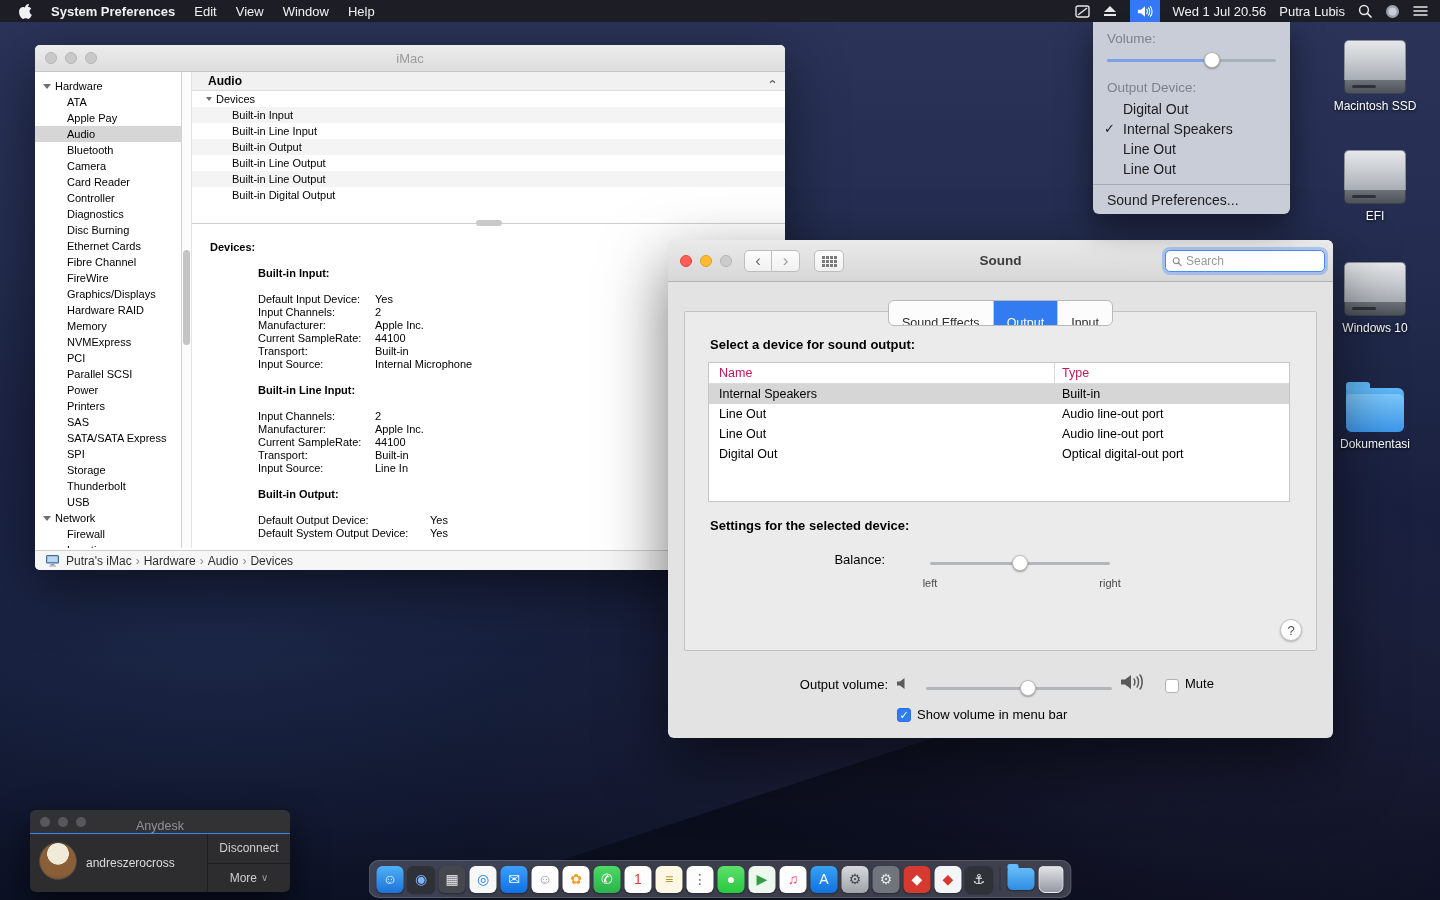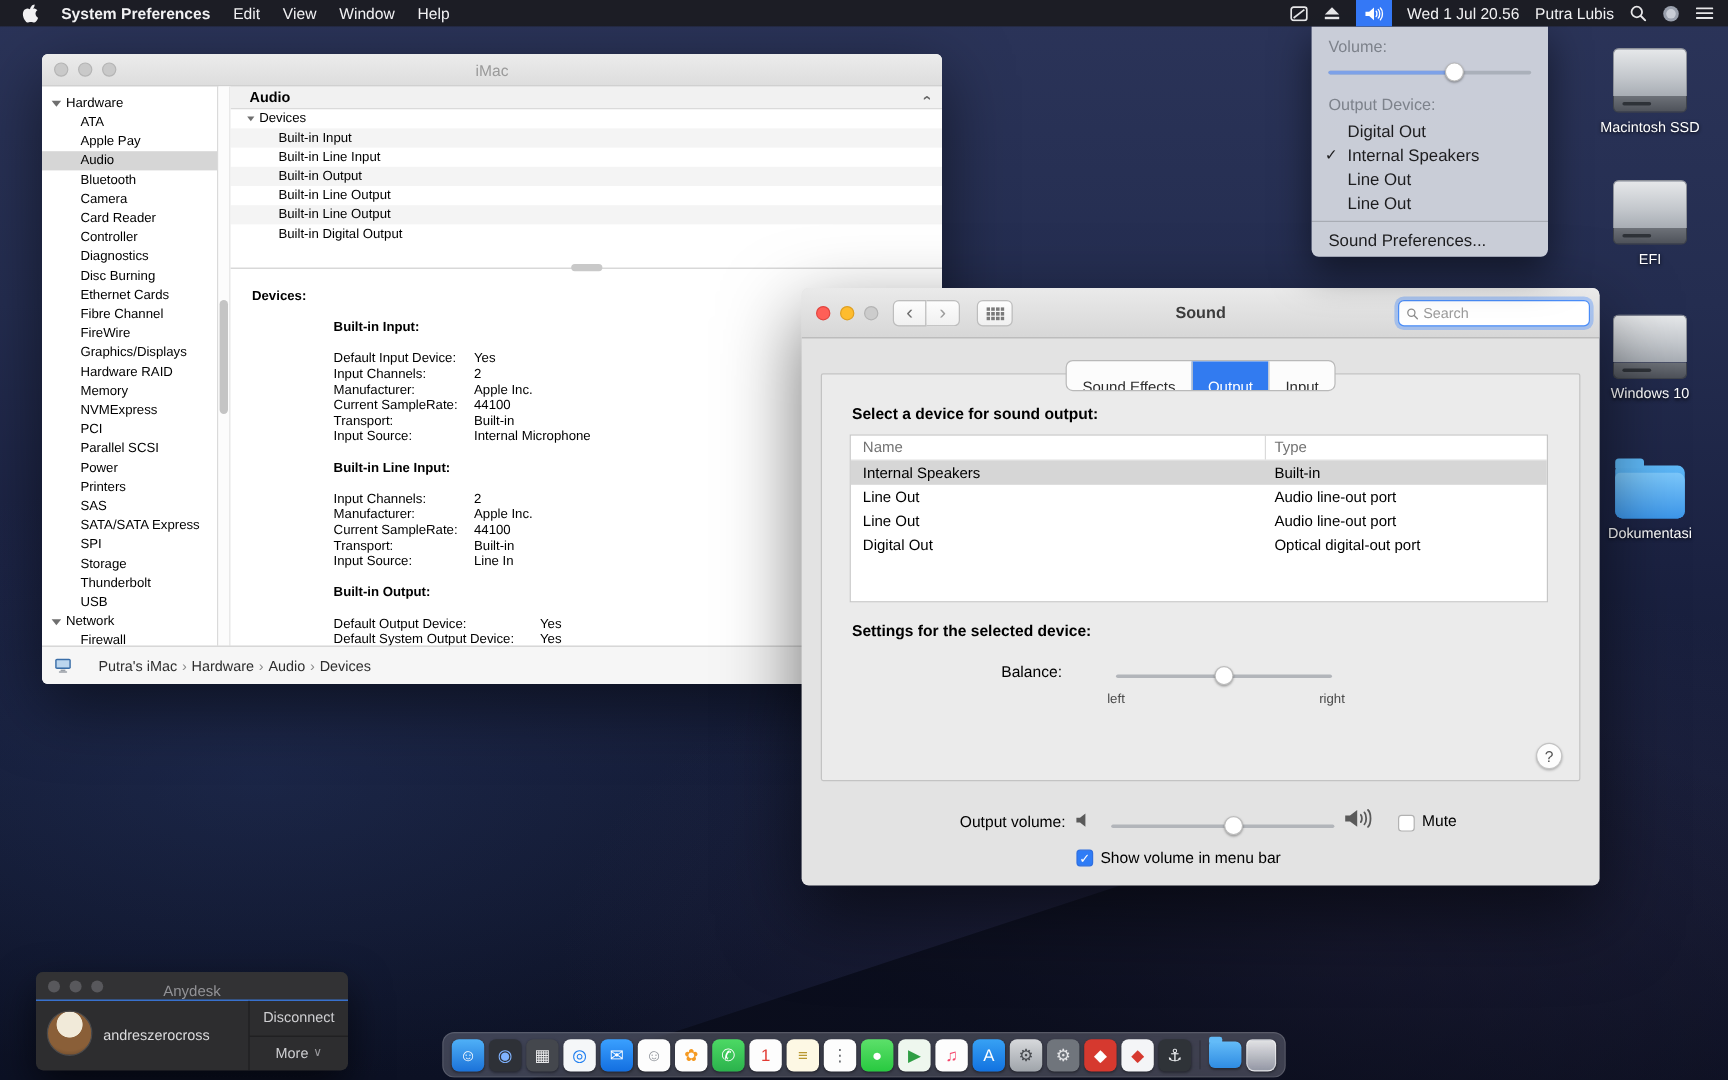--- a/index.html
+++ b/index.html
@@ -68,27 +68,27 @@
   .si-devgroup .tri{border-top-width:4px;border-left-width:3.5px;border-right-width:3.5px}
   .si-devrows{}
   .si-devrow{height:16px;line-height:16px;padding-left:40px}
   .si-devrow:nth-child(odd){background:#f4f4f4}
   .si-gap{height:20px}
   .si-splitter{height:8px;border-top:1px solid #cfcfcf;position:relative}
   .si-splitter .dot{position:absolute;left:50%;top:-4px;transform:translateX(-50%);
     width:26px;height:6px;border-radius:3px;background:#c9c9c9}
   .si-details{flex:1;padding:10px 0 0 18px;line-height:13px;overflow:hidden}
   .si-dtitle{font-weight:bold;margin-bottom:2px}
-  .si-dgroup{margin-left:68px;margin-top:13px}
+  .si-dgroup{margin-left:48px;margin-top:13px}
   .si-dhead{font-weight:bold;margin-bottom:13px}
   .si-drow{display:flex}
   .si-dlabel{width:117px}
   .si-drow.wide .si-dlabel{width:172px}
-  .si-statusbar{position:absolute;left:0;right:0;bottom:0;height:32px;background:#f6f6f6;border-top:1px solid #cfcfcf;
-    display:flex;align-items:center;gap:22px;padding-left:10px;font-size:12px;color:#2e2e2e}
+  .si-statusbar{position:absolute;left:0;right:0;bottom:0;height:20px;background:#f6f6f6;border-top:1px solid #cfcfcf;
+    display:flex;align-items:center;gap:6px;padding-left:10px;font-size:12px;color:#2e2e2e}
   .crumb-sep{color:#8a8a8a;margin:0 4px}
 
   
   .win-sound{position:absolute;left:668px;top:240px;width:665px;height:498px;z-index:20;
     background:#e3e3e3;border-radius:6px;box-shadow:0 24px 65px rgba(0,0,0,0.55);font-size:13px;overflow:hidden}
   .snd-titlebar{height:42px;background:linear-gradient(#eaeaea,#d7d7d7);border-bottom:1px solid #b4b4b4;position:relative}
   .snd-title{position:absolute;left:0;right:0;top:0;height:42px;line-height:42px;text-align:center;
     font-size:13.5px;font-weight:bold;color:#3c3c3c;pointer-events:none}
   .snd-lights{position:absolute;left:12px;top:15px;display:flex;gap:8px}
   .l-close{background:#ff5f57;border:1px solid #e14640}
@@ -109,21 +109,21 @@
   .snd-search input::placeholder{color:#9b9b9b}
   .snd-box{position:absolute;left:16px;top:71px;width:633px;height:340px;background:#ebebeb;
     border:1px solid #c3c3c3;border-radius:2px}
   .snd-tabs{position:absolute;left:0;right:0;top:60px;display:flex;justify-content:center;z-index:2}
   .seg{display:flex;background:#fcfcfc;border:1px solid #b9b9b9;border-radius:6px;overflow:hidden}
   .seg-item{padding:12px 13px;height:21px;line-height:21px;font-size:12.5px;color:#2d2d2d;border-left:1px solid #c9c9c9}
   .seg-item:first-child{border-left:none}
   .seg-item.active{background:#327bf0;color:#fff}
   .snd-prompt{position:absolute;left:42px;top:97px;font-weight:bold}
   .snd-table{position:absolute;left:40px;top:122px;width:582px;height:140px;background:#fff;border:1px solid #c6c6c6;font-size:12.5px}
-  .tbl-head{height:21px;border-bottom:1px solid #dadada;position:relative;display:flex;align-items:center;color:#737373}
+  .tbl-head{height:21px;border-bottom:1px solid #dadada;position:relative;display:flex;align-items:center;color:#be185d}
   .tbl-head .c1{padding-left:10px;width:345px}
   .tbl-head .c2{padding-left:8px}
   .tbl-head .coldiv{position:absolute;left:345px;top:0;bottom:0;width:1px;background:#dadada}
   .tbl-row{height:20px;display:flex;align-items:center}
   .tbl-row.selected{background:#d6d6d6}
   .tbl-row .c1{padding-left:10px;width:345px}
   .tbl-row .c2{padding-left:8px}
   .snd-settings{position:absolute;left:42px;top:278px;font-weight:bold}
   .bal-label{position:absolute;left:42px;top:312px;width:175px;text-align:right}
   .slider{position:relative;height:16px}

